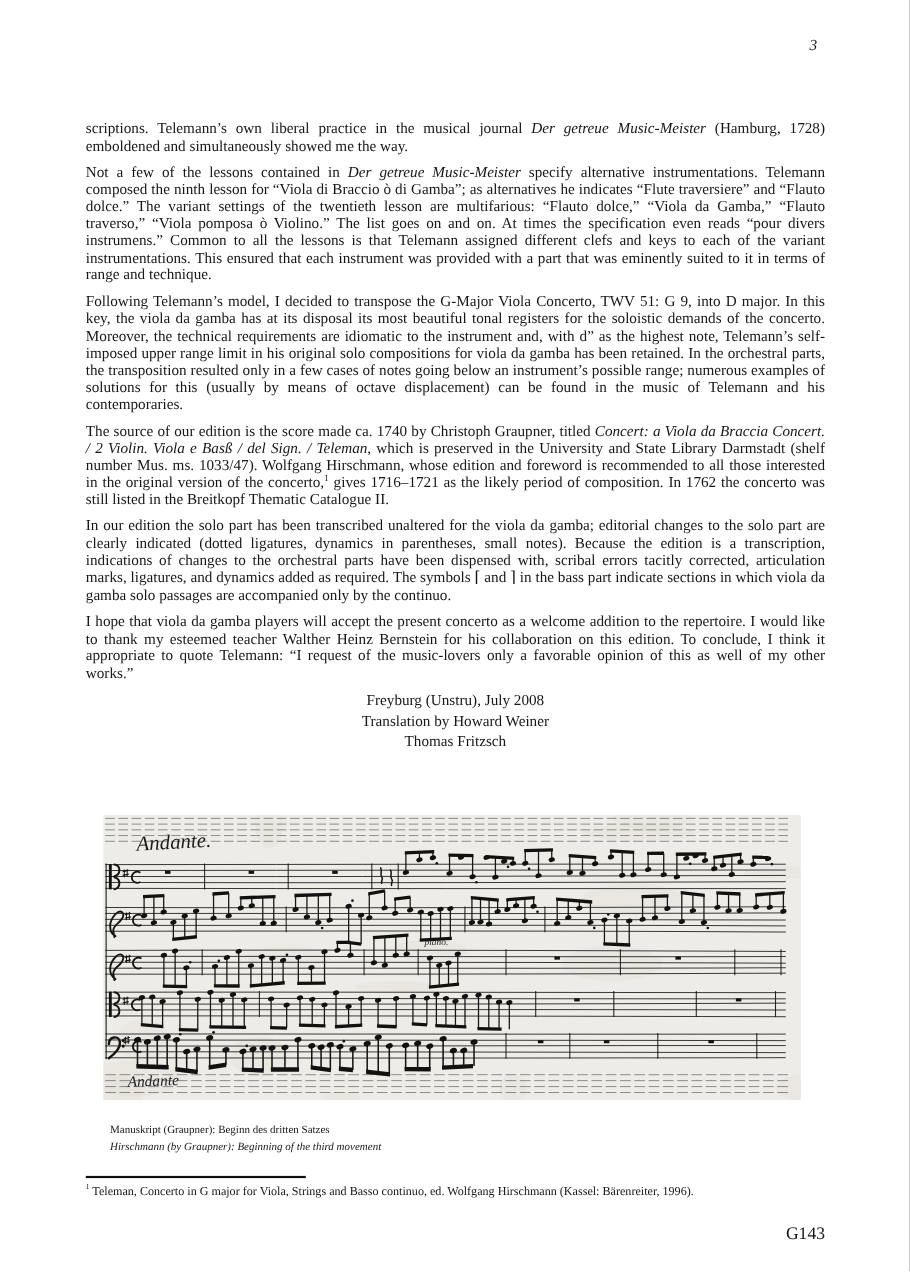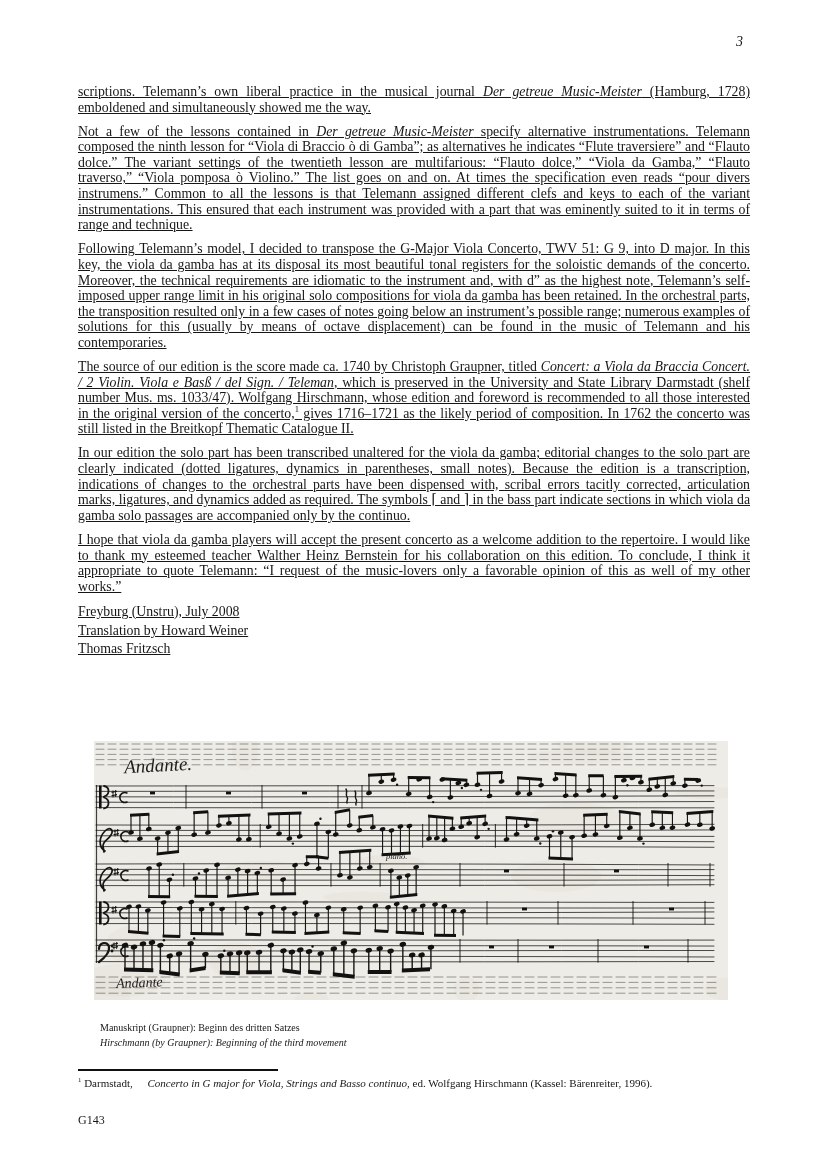--- a/index.html
+++ b/index.html
@@ -2,38 +2,38 @@
 <html><head>
 <meta charset="utf-8">
 <style>
   html,body{margin:0;padding:0;background:#888;}
   .sheet{
     position:relative;width:827px;height:1170px;background:#ffffff;
     font-family:"Liberation Serif","DejaVu Serif",serif;color:#161616;
     margin:0 auto;overflow:hidden;
   }
   .pagenum{position:absolute;top:34px;left:736px;font-style:italic;font-size:14px;}
-  .content{position:absolute;left:78px;top:84px;width:672px;text-decoration:underline;}
+  .content{position:absolute;left:78px;top:109px;width:672px;}
   .content p{
     margin:0 0 8.5px 0;font-size:13.8px;line-height:15.6px;
     text-align:justify;hyphens:manual;-webkit-hyphens:manual;
   }
   sup{font-size:0.62em;line-height:0;}
-  .signature{ text-align:left;font-size:13.8px;line-height:18.8px;margin-top:6px; }
+  .signature{ text-align:center;font-size:13.8px;line-height:18.8px;margin-top:6px; }
   .figure{
     position:absolute;left:94px;top:741px;width:634px;height:259px;margin:0;
     background:#edece6;
   }
   .figure svg{display:block;width:634px;height:259px;}
   .ms-text{font-family:"Liberation Serif","DejaVu Serif",serif;font-style:italic;fill:#1d1d1d;}
   .caption{position:absolute;left:100px;top:1021px;width:600px;font-size:10px;line-height:14.8px;}
   .caption .en{font-style:italic;}
   .fnrule{position:absolute;left:78px;top:1069px;width:200px;height:2px;background:#101010;}
   .footnote{position:absolute;left:78px;top:1077px;width:672px;font-size:11px;line-height:13px;}
-  .footer{position:absolute;left:78px;top:1113px;width:672px;text-align:left;font-size:12px;}
+  .footer{position:absolute;left:78px;top:1113px;width:672px;text-align:right;font-size:16px;}
 </style>
 </head>
 <body>
 
 <div class="sheet">
 
   <div class="pagenum">3</div>
 
   <div class="content">
     <p><span>scriptions. Telemann’s own liberal practice in the musical journal </span><span style="font-style: italic;">Der getreue Music-Meister</span><span> (Hamburg, 1728) emboldened and simultaneously showed me the way.</span></p>
@@ -586,16 +586,16 @@
       <text class="ms-text" x="22" y="246" font-size="14" transform="rotate(-2 50 242)">Andante</text>
     </svg>
   </figure>
 
   <div class="caption">
     <div>Manuskript (Graupner): Beginn des dritten Satzes</div>
     <div class="en">Hirschmann (by Graupner): Beginning of the third movement</div>
   </div>
 
   <div class="fnrule"></div>
-  <div class="footnote"><sup>1</sup><span> Darmstadt, </span><span style="font-style: italic; margin-left: 12px;">Concerto in G major for Viola, Strings and Basso continuo</span><span>, ed. Wolfgang Hirschmann (Kassel: Bärenreiter, 1996).</span></div>
+  <div class="footnote"><sup>1</sup><span> Teleman, </span><span style="">Concerto in G major for Viola, Strings and Basso continuo</span><span>, ed. Wolfgang Hirschmann (Kassel: Bärenreiter, 1996).</span></div>
   <div class="footer">G143</div>
 
 </div>
 
 </body></html>

